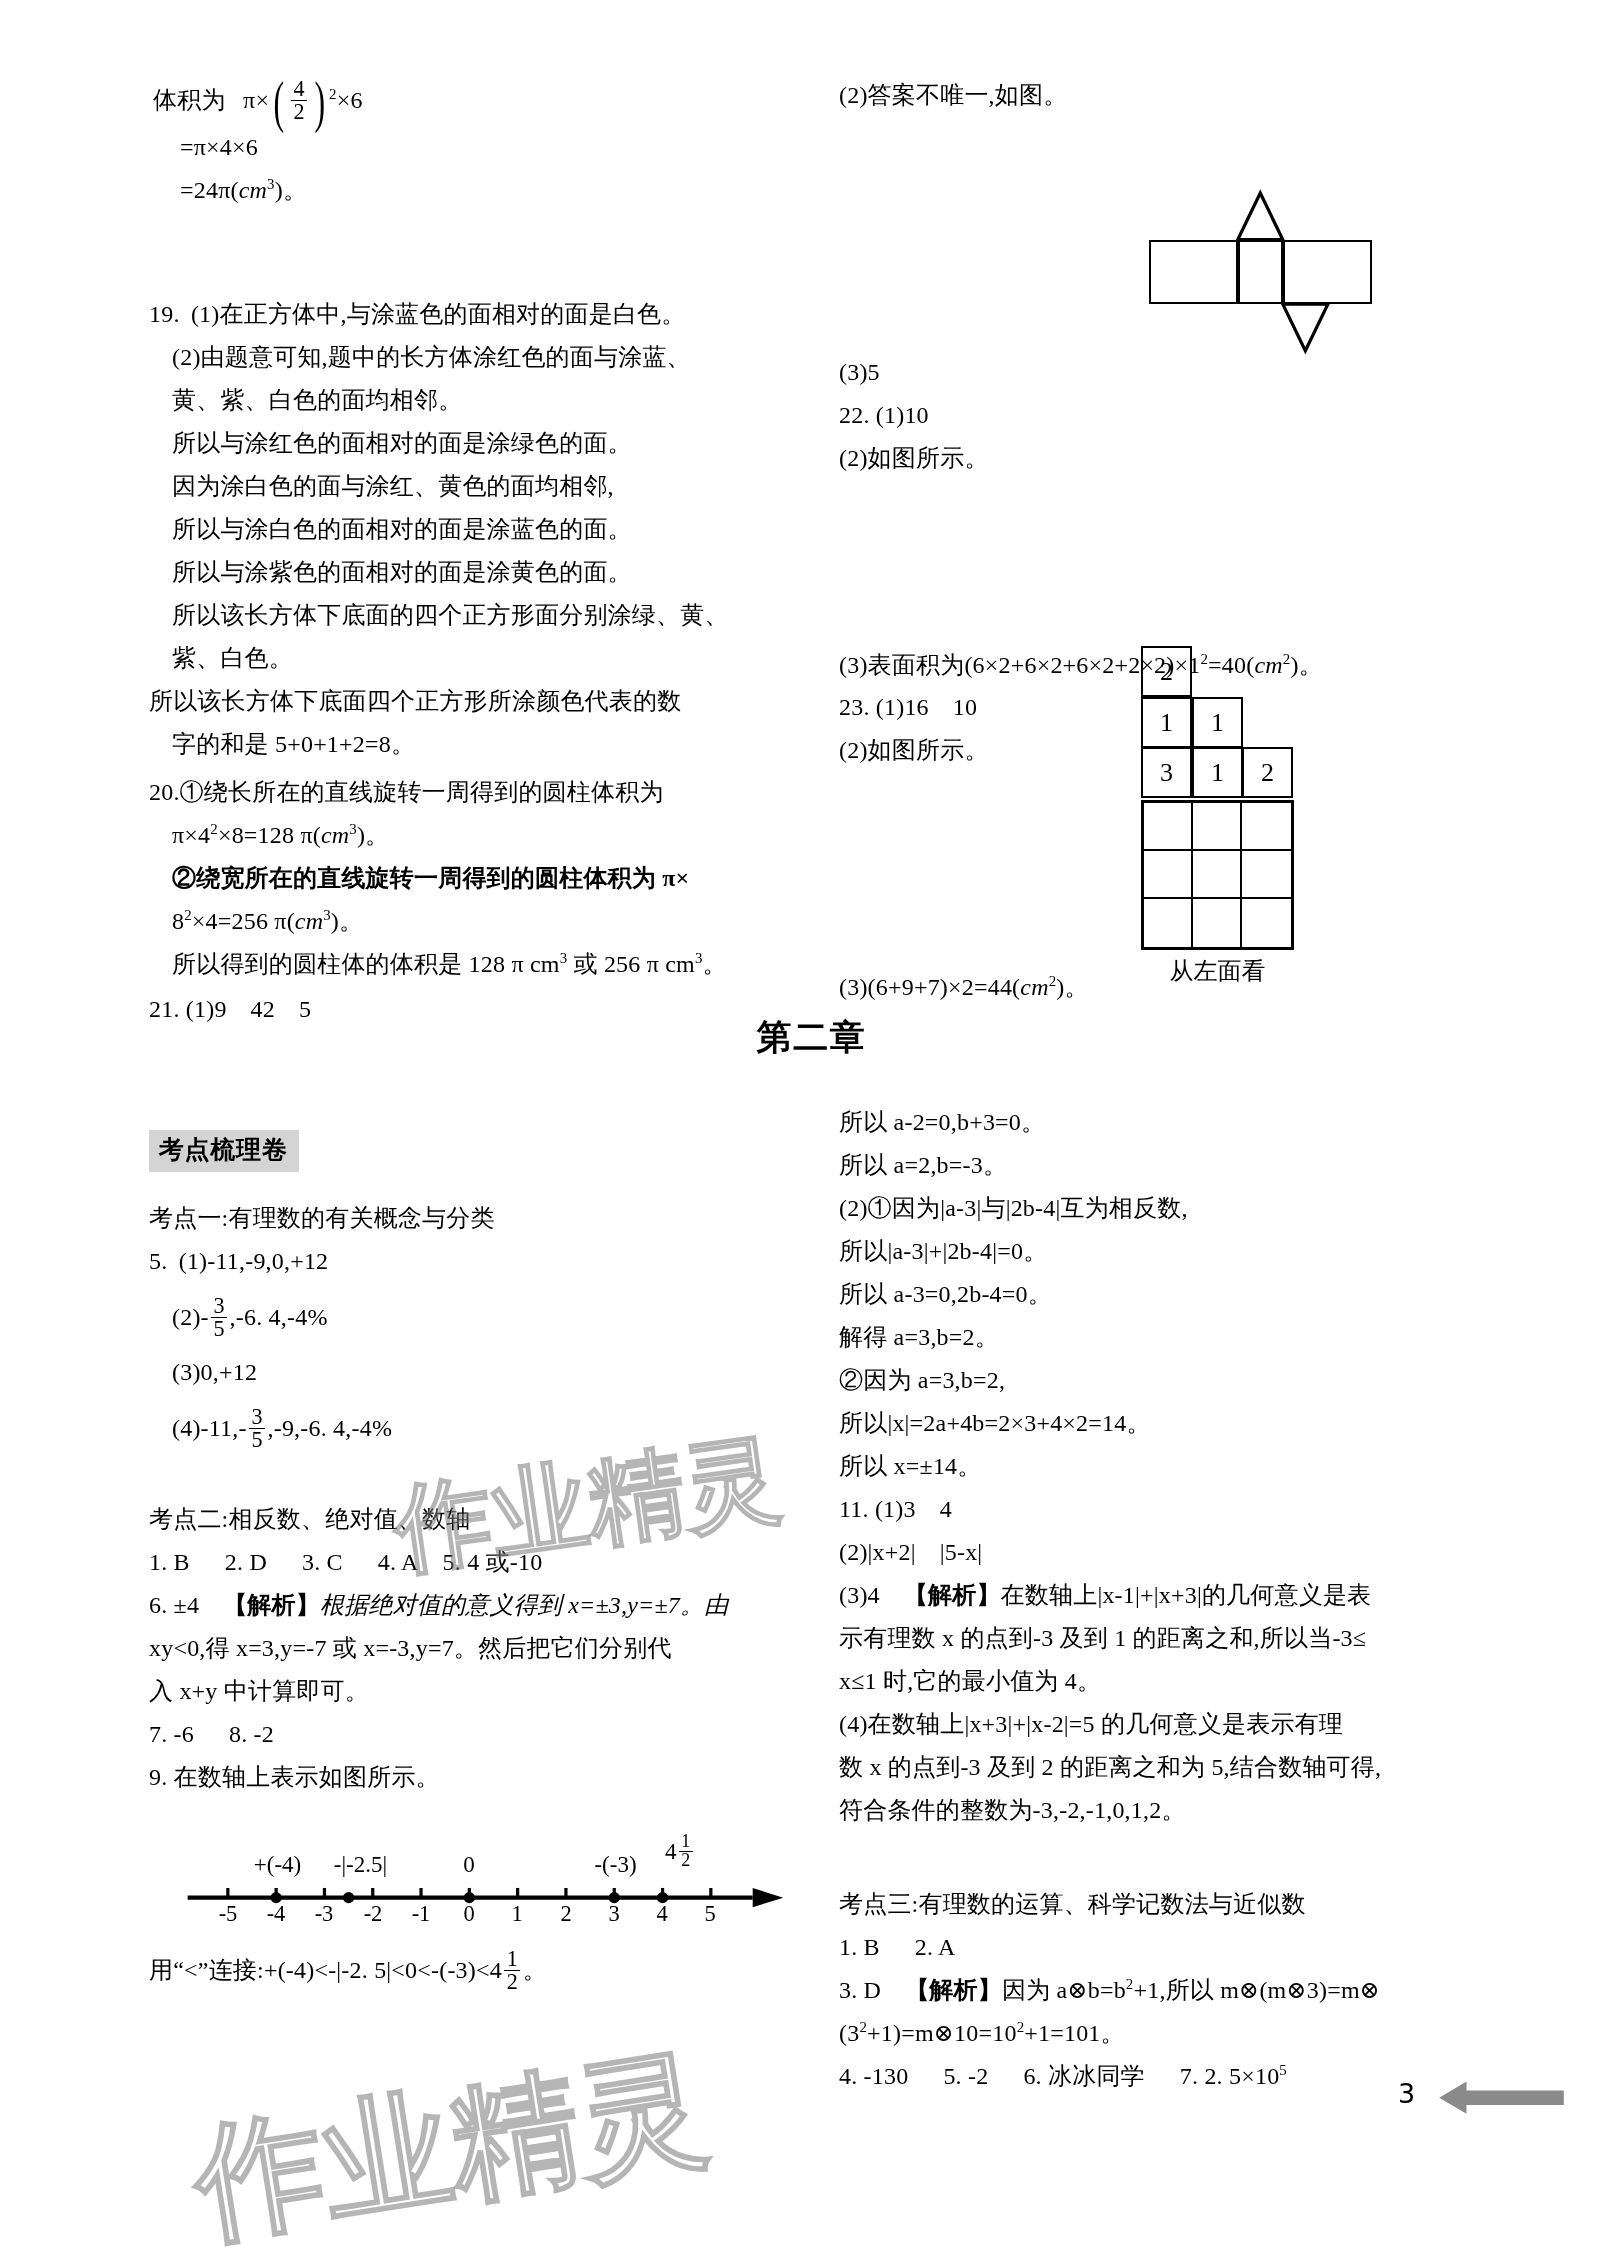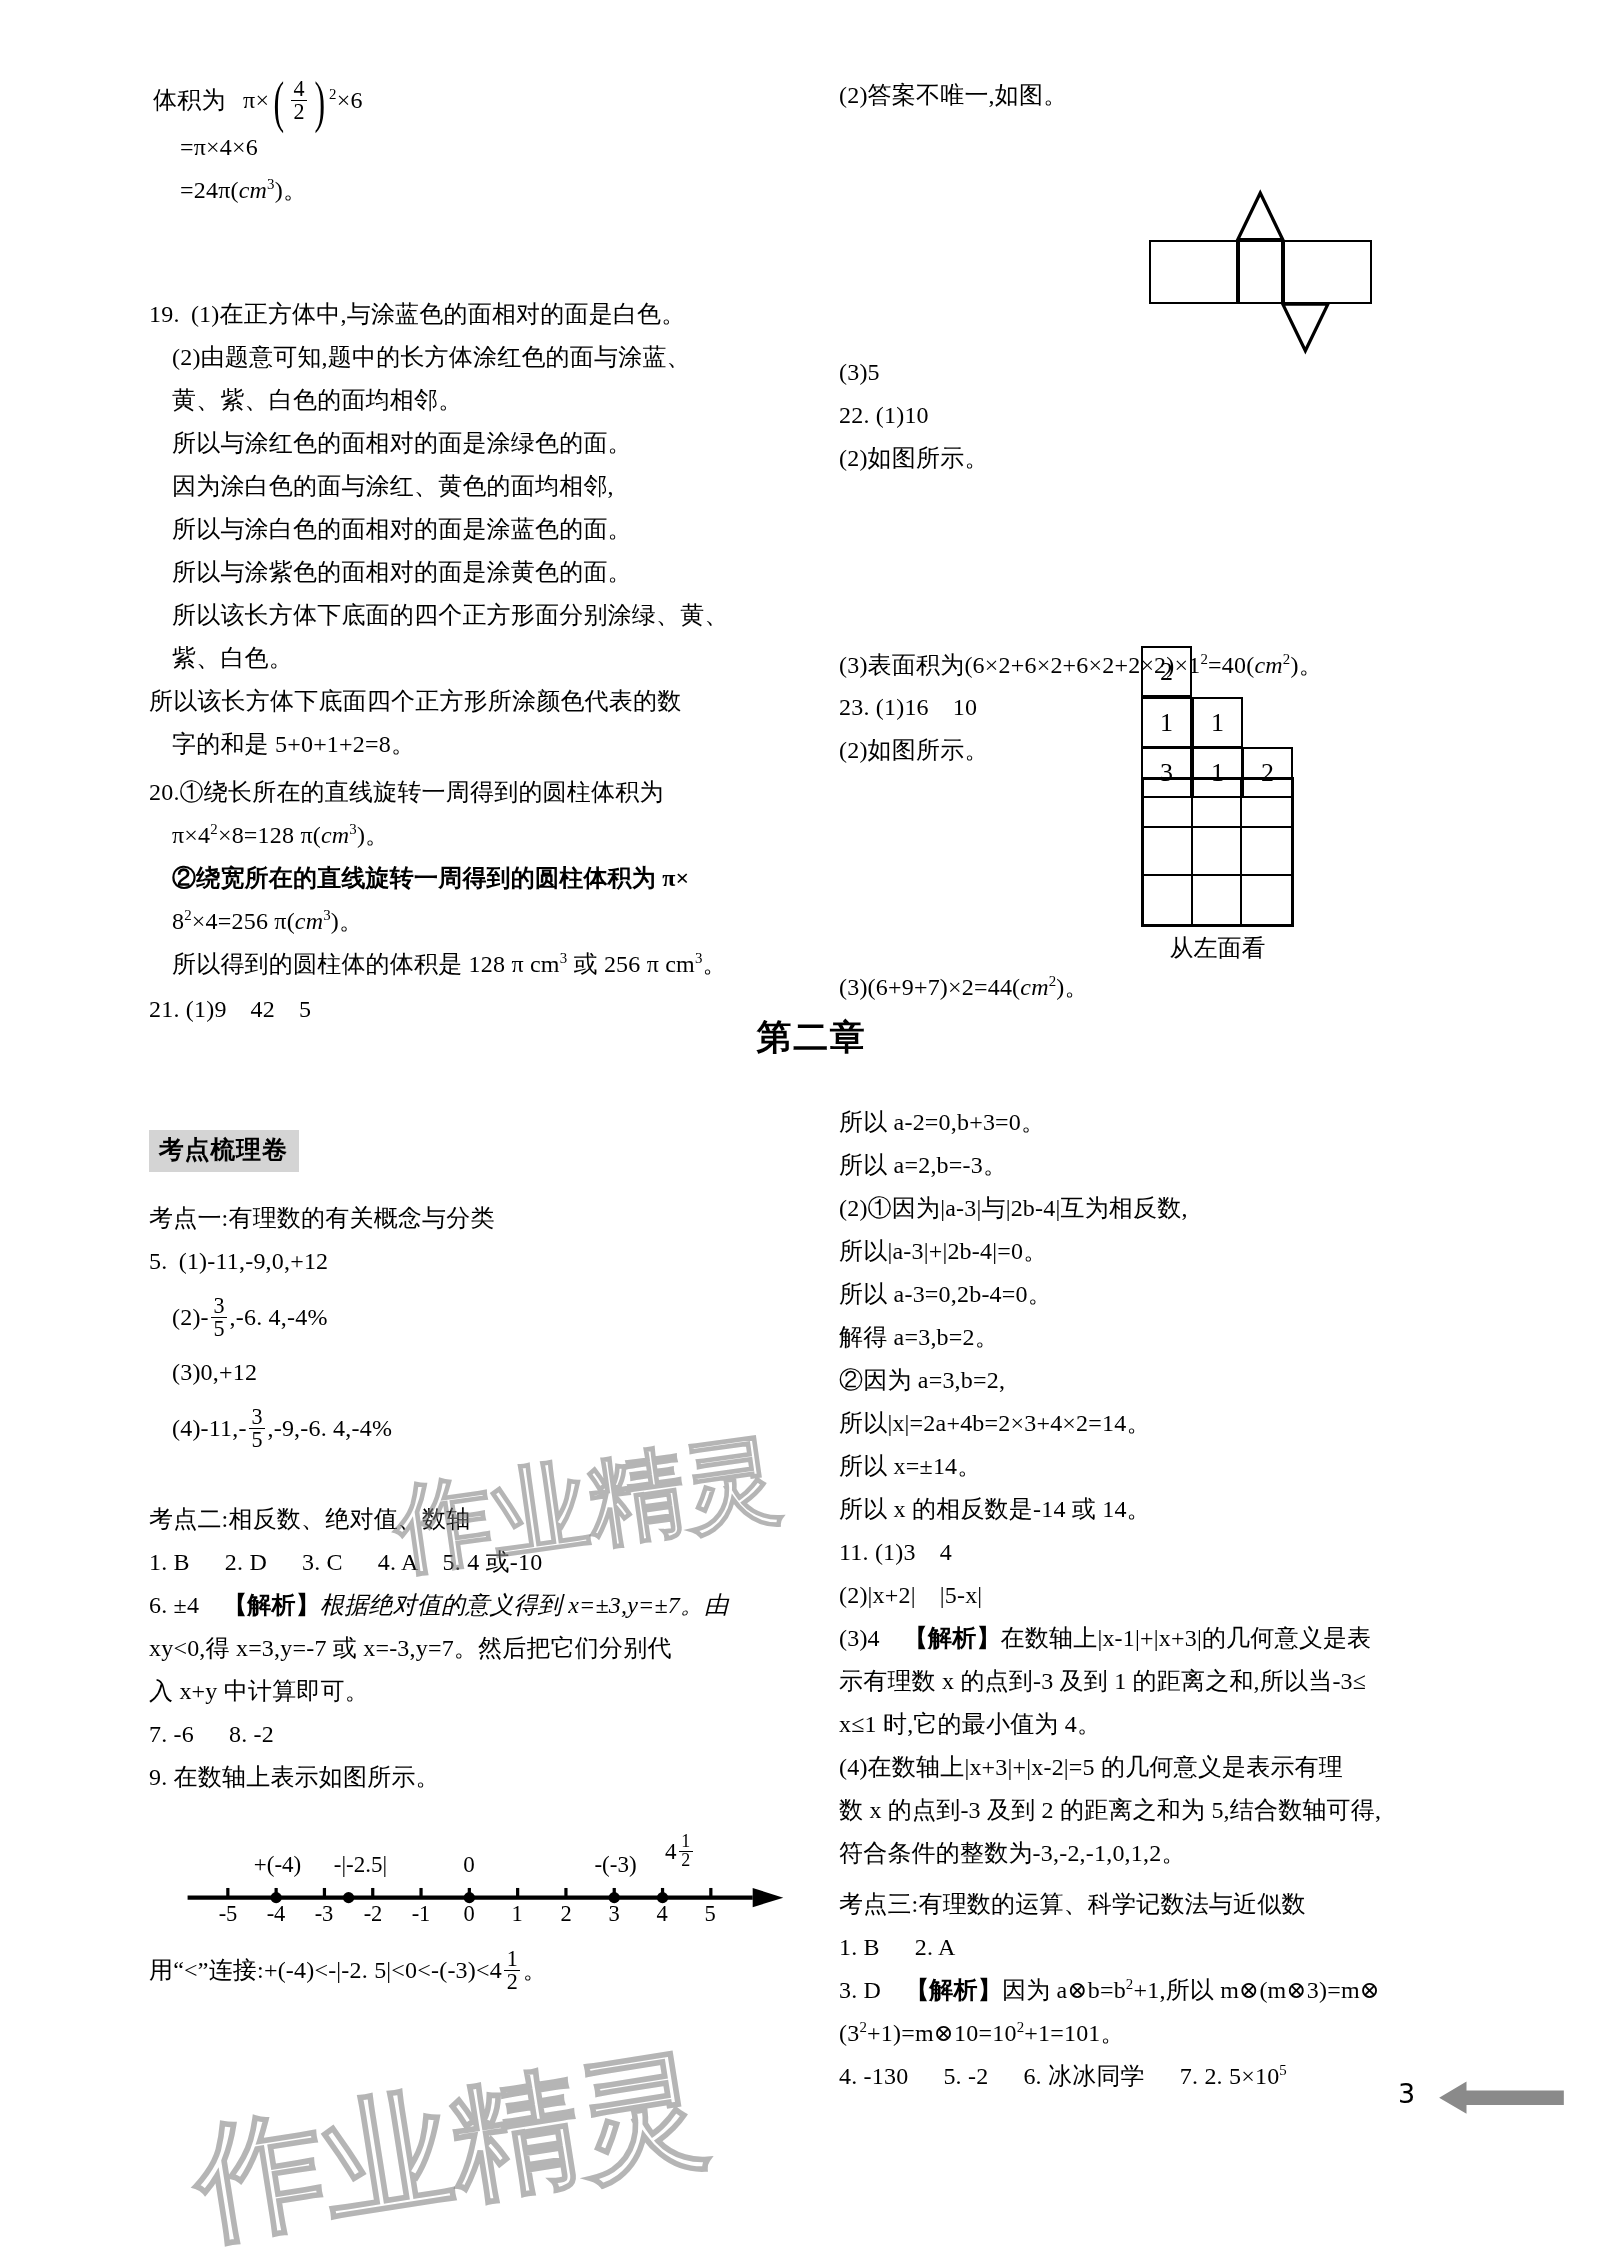--- a/index.html
+++ b/index.html
@@ -281,21 +281,21 @@
       <span>(3)表面积为(6×2+6×2+6×2+2×2)×1</span><sup>2</sup><span>=40(</span><span class="it">cm</span><sup>2</sup><span>)。</span>
     </div>
 
     <div style="position:absolute;left:0;top:686px;">
       <div class="ln">
         <span>23. (1)16</span><span class="sp-md"></span><span>10</span>
       </div>
       <div class="ln">(2)如图所示。</div>
     </div>
 
-    <div class="fig" style="left:302px;top:777px;width:209px;height:193px;">
+    <div class="fig" style="left:302px;top:800px;width:209px;height:193px;">
       <div class="grid33" style="width:153px;height:150px;">
         <div></div>
           <div></div>
           <div></div>
         <div></div>
           <div></div>
           <div></div>
         <div></div>
           <div></div>
           <div></div>
@@ -310,21 +310,20 @@
     <div style="position:absolute;left:0;top:1101px;">
       <div class="ln">所以 a-2=0,b+3=0。</div>
       <div class="ln">所以 a=2,b=-3。</div>
       <div class="ln">(2)①因为|a-3|与|2b-4|互为相反数,</div>
       <div class="ln">所以|a-3|+|2b-4|=0。</div>
       <div class="ln">所以 a-3=0,2b-4=0。</div>
       <div class="ln">解得 a=3,b=2。</div>
       <div class="ln">②因为 a=3,b=2,</div>
       <div class="ln">所以|x|=2a+4b=2×3+4×2=14。</div>
       <div class="ln">所以 x=±14。</div>
-      <div class="ln">所以 x 的相反数是-14 或 14。</div>
       <div class="ln">
         <span>11. (1)3</span><span class="sp-md"></span><span>4</span>
       </div>
       <div class="ln">
         <span>(2)|x+2|</span><span class="sp-md"></span><span>|5-x|</span>
       </div>
       <div class="ln">
         <span>(3)4</span><span class="sp-md"></span><span class="bk">【解析】</span><span>在数轴上|x-1|+|x+3|的几何意义是表</span>
       </div>
       <div class="ln">示有理数 x 的点到-3 及到 1 的距离之和,所以当-3≤</div>

